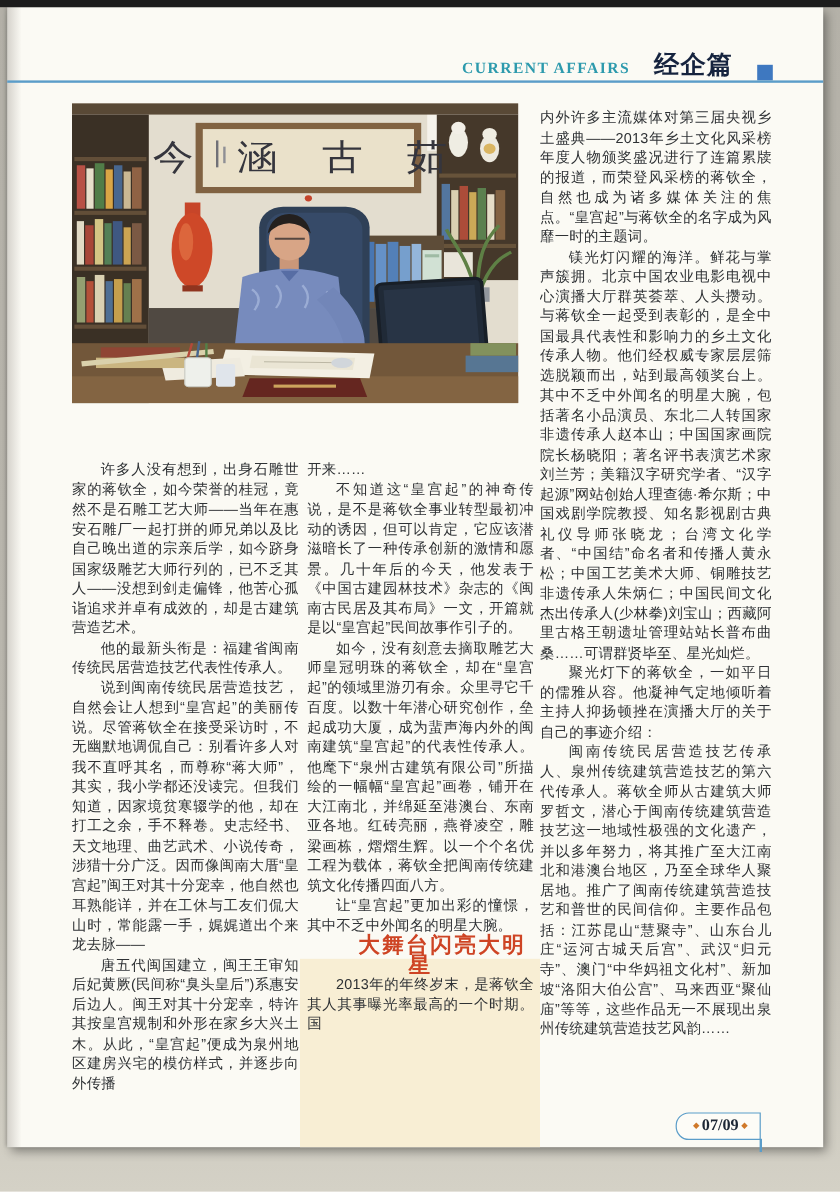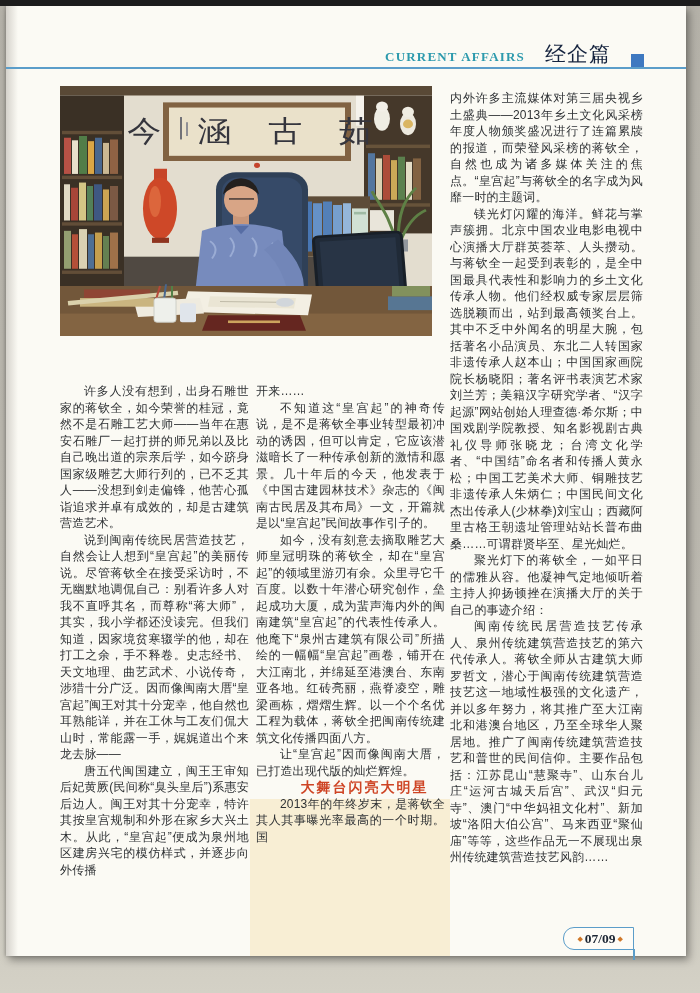--- a/index.html
+++ b/index.html
@@ -15,38 +15,38 @@
     position:absolute;left:6px;top:6px;width:680px;height:950px;
     background:#fbfaf4;
     box-shadow:3px 4px 8px rgba(0,0,0,.38), -1px 0 3px rgba(0,0,0,.2);
   }
   .spine{position:absolute;left:0;top:0;bottom:0;width:12px;
     background:linear-gradient(to right, rgba(60,50,40,.20), rgba(60,50,40,0));}
   
   .header-rule{position:absolute;top:61px;left:0;right:0;height:0;border-bottom:2px solid #5b9dc9;}
   .header{position:absolute;top:34px;right:42px;display:flex;align-items:baseline;gap:20px;}
   .header-en{font-family:"Liberation Serif", serif;color:#2d9aad;font-size:13px;letter-spacing:1.2px;font-weight:bold;}
-  .header-cn{color:#15233e;font-size:21px;font-weight:normal;letter-spacing:1px;}
+  .header-cn{color:#15233e;font-size:21px;font-weight:bold;letter-spacing:1px;}
   .header-sq{width:13px;height:13px;background:#3e78c0;align-self:flex-end;margin-bottom:1px;}
   
   .photo{position:absolute;left:54px;top:80px;width:372px;height:250px;}
   .photo svg{display:block;width:100%;height:100%;}
   
   .cream{position:absolute;left:244px;top:793px;width:200px;height:157px;background:#f8eed4;}
   
   .col{position:absolute;width:189px;font-size:12px;line-height:16.5px;color:#2e3134;
        text-align:justify;letter-spacing:.2px;overflow:hidden;}
   .col p{margin:0;text-indent:2em;}
   .col p.cont{text-indent:0;}
   #col1{left:54px;top:377px;height:566px;}
   #col2{left:250px;top:377px;height:573px;}
   #col3{left:444px;top:84px;width:193px;height:872px;}
   .sec-heading{
     margin:16px 0 12px;text-align:center;color:#ce4424;
-    font-size:14px;font-weight:bold;letter-spacing:2px;text-indent:0;
+    font-size:18px;font-weight:bold;letter-spacing:2px;text-indent:0;
   }
   
   .pagebox{
     position:absolute;right:52px;bottom:6px;
     border:1.5px solid #5b9dc9;border-radius:11px 0 0 11px;
     padding:1px 8px 2px 11px;background:#fdfcf7;line-height:17px;
   }
   .pagebox::after{
     content:"";position:absolute;right:-1.5px;top:100%;width:1.5px;height:11px;background:#5b9dc9;
   }
@@ -217,29 +217,30 @@
           <rect x="332" y="232" width="38" height="12" fill="#7c8c55"></rect>
         </g>
         <rect width="372" height="290" fill="#ffffff" opacity=".05"></rect>
       </svg>
     </div>
 
     <div class="cream"></div>
 
     <div class="col" id="col1">
       <p>许多人没有想到，出身石雕世家的蒋钦全，如今荣誉的桂冠，竟然不是石雕工艺大师——当年在惠安石雕厂一起打拼的师兄弟以及比自己晚出道的宗亲后学，如今跻身国家级雕艺大师行列的，已不乏其人——没想到剑走偏锋，他苦心孤诣追求并卓有成效的，却是古建筑营造艺术。</p>
+      <p>他的最新头衔是：福建省闽南传统民居营造技艺代表性传承人。</p>
       <p>说到闽南传统民居营造技艺，自然会让人想到“皇宫起”的美丽传说。尽管蒋钦全在接受采访时，不无幽默地调侃自己：别看许多人对我不直呼其名，而尊称“蒋大师”，其实，我小学都还没读完。但我们知道，因家境贫寒辍学的他，却在打工之余，手不释卷。史志经书、天文地理、曲艺武术、小说传奇，涉猎十分广泛。因而像闽南大厝“皇宫起”闽王对其十分宠幸，他自然也耳熟能详，并在工休与工友们侃大山时，常能露一手，娓娓道出个来龙去脉——</p>
       <p>唐五代闽国建立，闽王王审知后妃黄厥(民间称“臭头皇后”)系惠安后边人。闽王对其十分宠幸，特许其按皇宫规制和外形在家乡大兴土木。从此，“皇宫起”便成为泉州地区建房兴宅的模仿样式，并逐步向外传播</p>
     </div>
 
     <div class="col" id="col2">
       <p class="cont">开来……</p>
       <p>不知道这“皇宫起”的神奇传说，是不是蒋钦全事业转型最初冲动的诱因，但可以肯定，它应该潜滋暗长了一种传承创新的激情和愿景。几十年后的今天，他发表于《中国古建园林技术》杂志的《闽南古民居及其布局》一文，开篇就是以“皇宫起”民间故事作引子的。</p>
       <p>如今，没有刻意去摘取雕艺大师皇冠明珠的蒋钦全，却在“皇宫起”的领域里游刃有余。众里寻它千百度。以数十年潜心研究创作，垒起成功大厦，成为蜚声海内外的闽南建筑“皇宫起”的代表性传承人。他麾下“泉州古建筑有限公司”所描绘的一幅幅“皇宫起”画卷，铺开在大江南北，并绵延至港澳台、东南亚各地。红砖亮丽，燕脊凌空，雕梁画栋，熠熠生辉。以一个个名优工程为载体，蒋钦全把闽南传统建筑文化传播四面八方。</p>
-      <p>让“皇宫起”因而像闽南大厝，已打造出现代版的灿烂辉煌。</p>
+      <p>让“皇宫起”更加出彩的憧憬，其中不乏中外闻名的明星大腕。</p>
       <p class="sec-heading">大舞台闪亮大明星</p>
       <p>2013年的年终岁末，是蒋钦全其人其事曝光率最高的一个时期。国</p>
     </div>
 
     <div class="col" id="col3">
       <p class="cont">内外许多主流媒体对第三届央视乡土盛典——2013年乡土文化风采榜年度人物颁奖盛况进行了连篇累牍的报道，而荣登风采榜的蒋钦全，自然也成为诸多媒体关注的焦点。“皇宫起”与蒋钦全的名字成为风靡一时的主题词。</p>
       <p>镁光灯闪耀的海洋。鲜花与掌声簇拥。北京中国农业电影电视中心演播大厅群英荟萃、人头攒动。与蒋钦全一起受到表彰的，是全中国最具代表性和影响力的乡土文化传承人物。他们经权威专家层层筛选脱颖而出，站到最高领奖台上。其中不乏中外闻名的明星大腕，包括著名小品演员、东北二人转国家非遗传承人赵本山；中国国家画院院长杨晓阳；著名评书表演艺术家刘兰芳；美籍汉字研究学者、“汉字起源”网站创始人理查德·希尔斯；中国戏剧学院教授、知名影视剧古典礼仪导师张晓龙；台湾文化学者、“中国结”命名者和传播人黄永松；中国工艺美术大师、铜雕技艺非遗传承人朱炳仁；中国民间文化杰出传承人(少林拳)刘宝山；西藏阿里古格王朝遗址管理站站长普布曲桑……可谓群贤毕至、星光灿烂。</p>
       <p>聚光灯下的蒋钦全，一如平日的儒雅从容。他凝神气定地倾听着主持人抑扬顿挫在演播大厅的关于自己的事迹介绍：</p>
       <p>闽南传统民居营造技艺传承人、泉州传统建筑营造技艺的第六代传承人。蒋钦全师从古建筑大师罗哲文，潜心于闽南传统建筑营造技艺这一地域性极强的文化遗产，并以多年努力，将其推广至大江南北和港澳台地区，乃至全球华人聚居地。推广了闽南传统建筑营造技艺和普世的民间信仰。主要作品包括：江苏昆山“慧聚寺”、山东台儿庄“运河古城天后宫”、武汉“归元寺”、澳门“中华妈祖文化村”、新加坡“洛阳大伯公宫”、马来西亚“聚仙庙”等等，这些作品无一不展现出泉州传统建筑营造技艺风韵……</p>
     </div>

